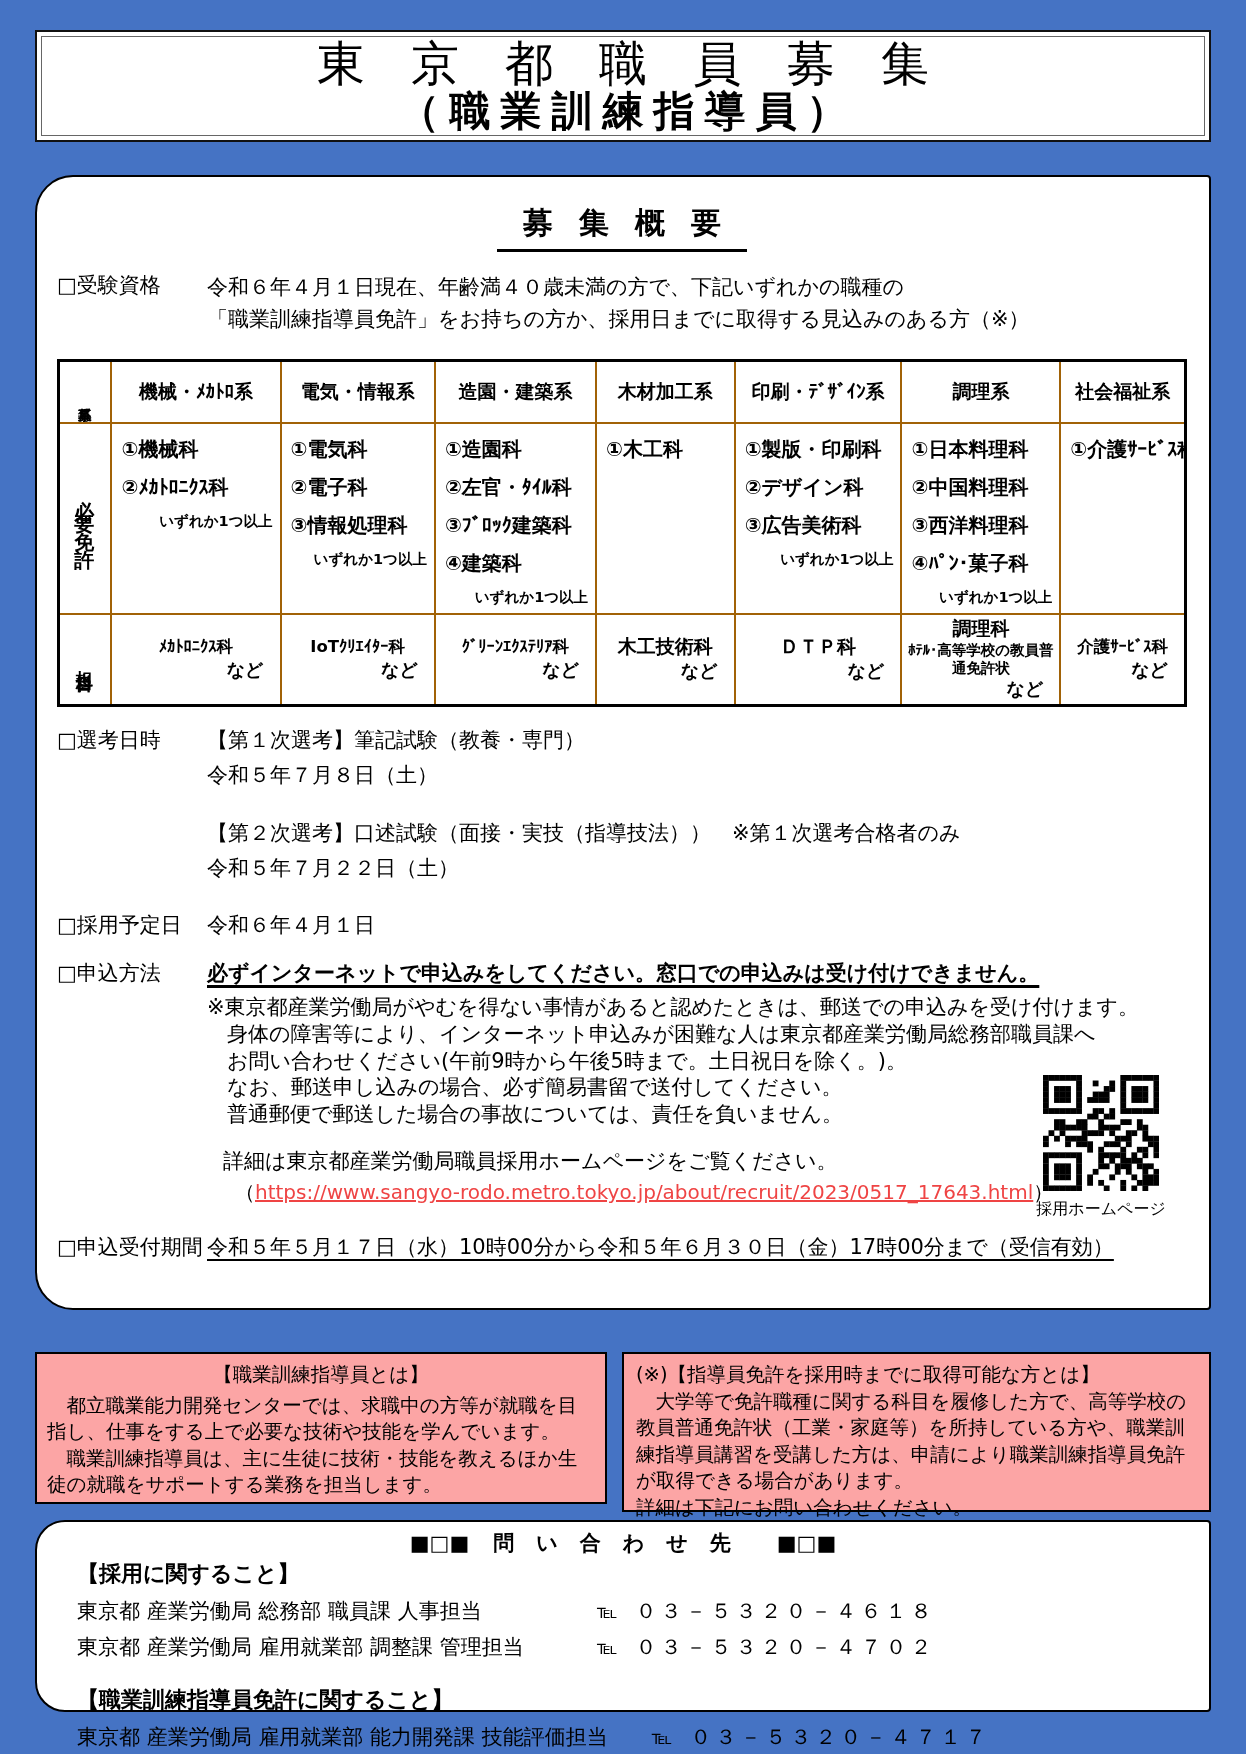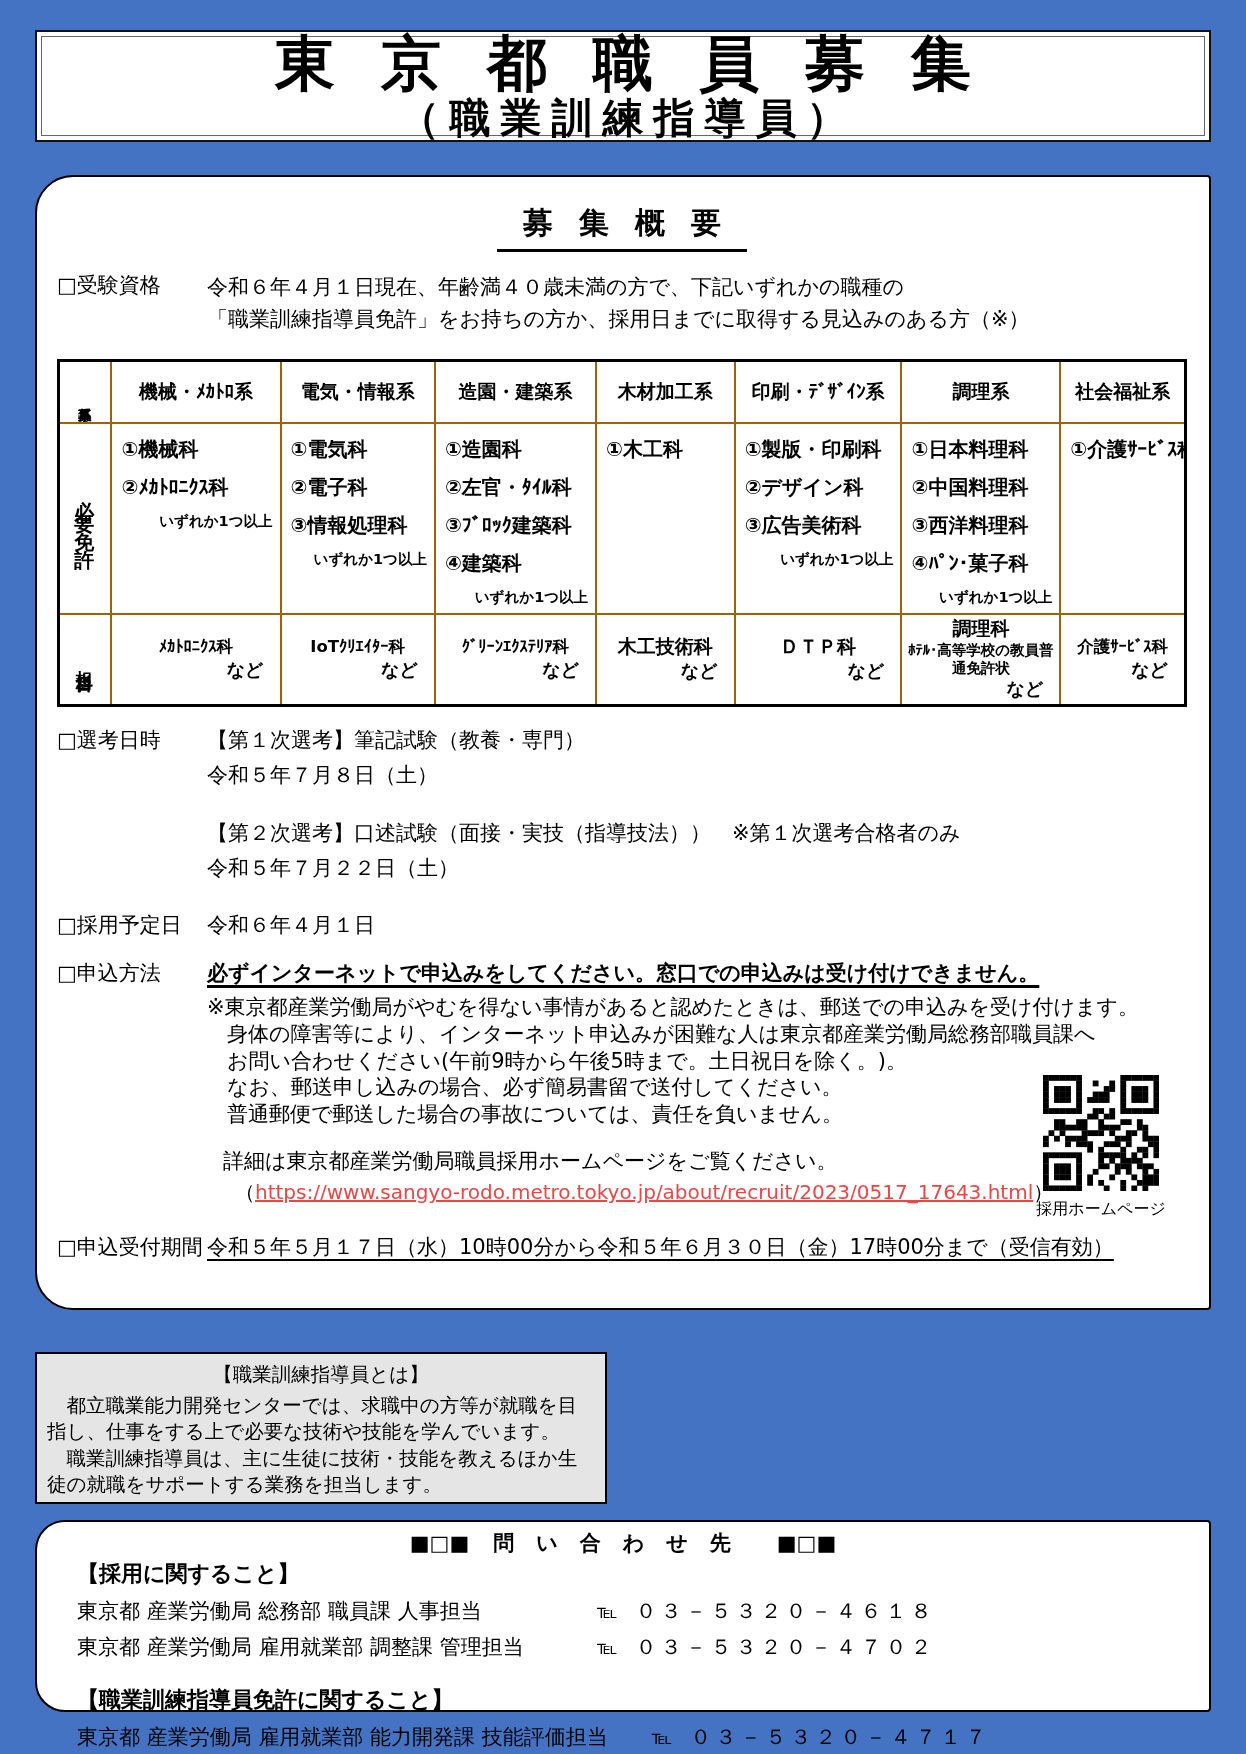--- a/index.html
+++ b/index.html
@@ -14,21 +14,21 @@
 
   
   .title-box{
     position:absolute;left:35px;top:30px;width:1176px;height:112px;
     background:#fff;border:2px solid #111;box-sizing:border-box;padding:4px;
   }
   .title-inner{
     width:100%;height:100%;box-sizing:border-box;border:1px solid #666;
     display:flex;flex-direction:column;align-items:center;justify-content:center;
   }
-  .title-l1{font-size:60px;font-weight:bold;letter-spacing:46px;margin-left:46px;line-height:1.08;white-space:nowrap;}
+  .title-l1{font-size:48px;font-weight:normal;letter-spacing:46px;margin-left:46px;line-height:1.08;white-space:nowrap;}
   .title-l2{font-size:41px;font-weight:bold;letter-spacing:10px;margin-left:10px;line-height:1.1;white-space:nowrap;}
 
   
   .main-box{
     position:absolute;left:35px;top:175px;width:1176px;height:1135px;
     background:#fff;border:2px solid #000;border-radius:38px 4px 4px 38px;
     box-sizing:border-box;padding:18px 22px 0 20px;overflow:hidden;
   }
   .ov-head-wrap{text-align:center;margin-top:8px;}
   .ov-heading{
@@ -75,21 +75,21 @@
   .ind1{padding-left:20px;}
   .m-detail{padding-left:16px;margin-top:20px;}
   .m-url{padding-left:28px;margin-top:4px;font-size:20px;}
   a.link{color:#ef4444;text-decoration:underline;}
   .qr-box{position:absolute;right:42px;top:898px;width:132px;text-align:center;}
   .qr-box svg{display:block;margin:0 auto;background:#fff;}
   .qr-cap{font-size:16px;margin-top:8px;white-space:nowrap;}
 
   
   .info-box{
-    position:absolute;background:#e5e5e5;border:2px solid #000;box-sizing:border-box;
+    position:absolute;background:#fca5a5;border:2px solid #000;box-sizing:border-box;
     font-size:19.5px;line-height:1.36;padding:8px 10px;
   }
   .info-left{left:35px;top:1352px;width:572px;height:152px;}
   .info-right{left:622px;top:1352px;width:589px;height:160px;padding:8px 12px;}
   .ib-title-left{text-align:center;margin-bottom:4px;}
 
   
   .contact-box{
     position:absolute;left:35px;top:1520px;width:1176px;height:192px;
     background:#fff;border:2px solid #000;border-radius:30px 4px 4px 30px;
@@ -491,20 +491,25 @@
     </div>
 
   </div>
 
   <div class="info-box info-left">
     <div class="ib-title-left">【職業訓練指導員とは】</div>
     <div>　都立職業能力開発センターでは、求職中の方等が就職を目指し、仕事をする上で必要な技術や技能を学んでいます。</div>
     <div>　職業訓練指導員は、主に生徒に技術・技能を教えるほか生徒の就職をサポートする業務を担当します。</div>
   </div>
 
+  <div class="info-box info-right">
+    <div>(※)【指導員免許を採用時までに取得可能な方とは】</div>
+    <div>　大学等で免許職種に関する科目を履修した方で、高等学校の教員普通免許状（工業・家庭等）を所持している方や、職業訓練指導員講習を受講した方は、申請により職業訓練指導員免許が取得できる場合があります。</div>
+    <div>詳細は下記にお問い合わせください。</div>
+  </div>
 
   <div class="contact-box">
     <div class="c-header"><span>■□■</span><span class="htext">問い合わせ先</span><span>■□■</span></div>
     <div class="c-sec">【採用に関すること】</div>
     <div class="c-row">
       <span class="c-org">東京都 産業労働局 総務部 職員課 人事担当</span>
       <span class="c-telmark">℡</span>
       <span class="c-telnum">０３－５３２０－４６１８</span>
     </div>
     <div class="c-row">

